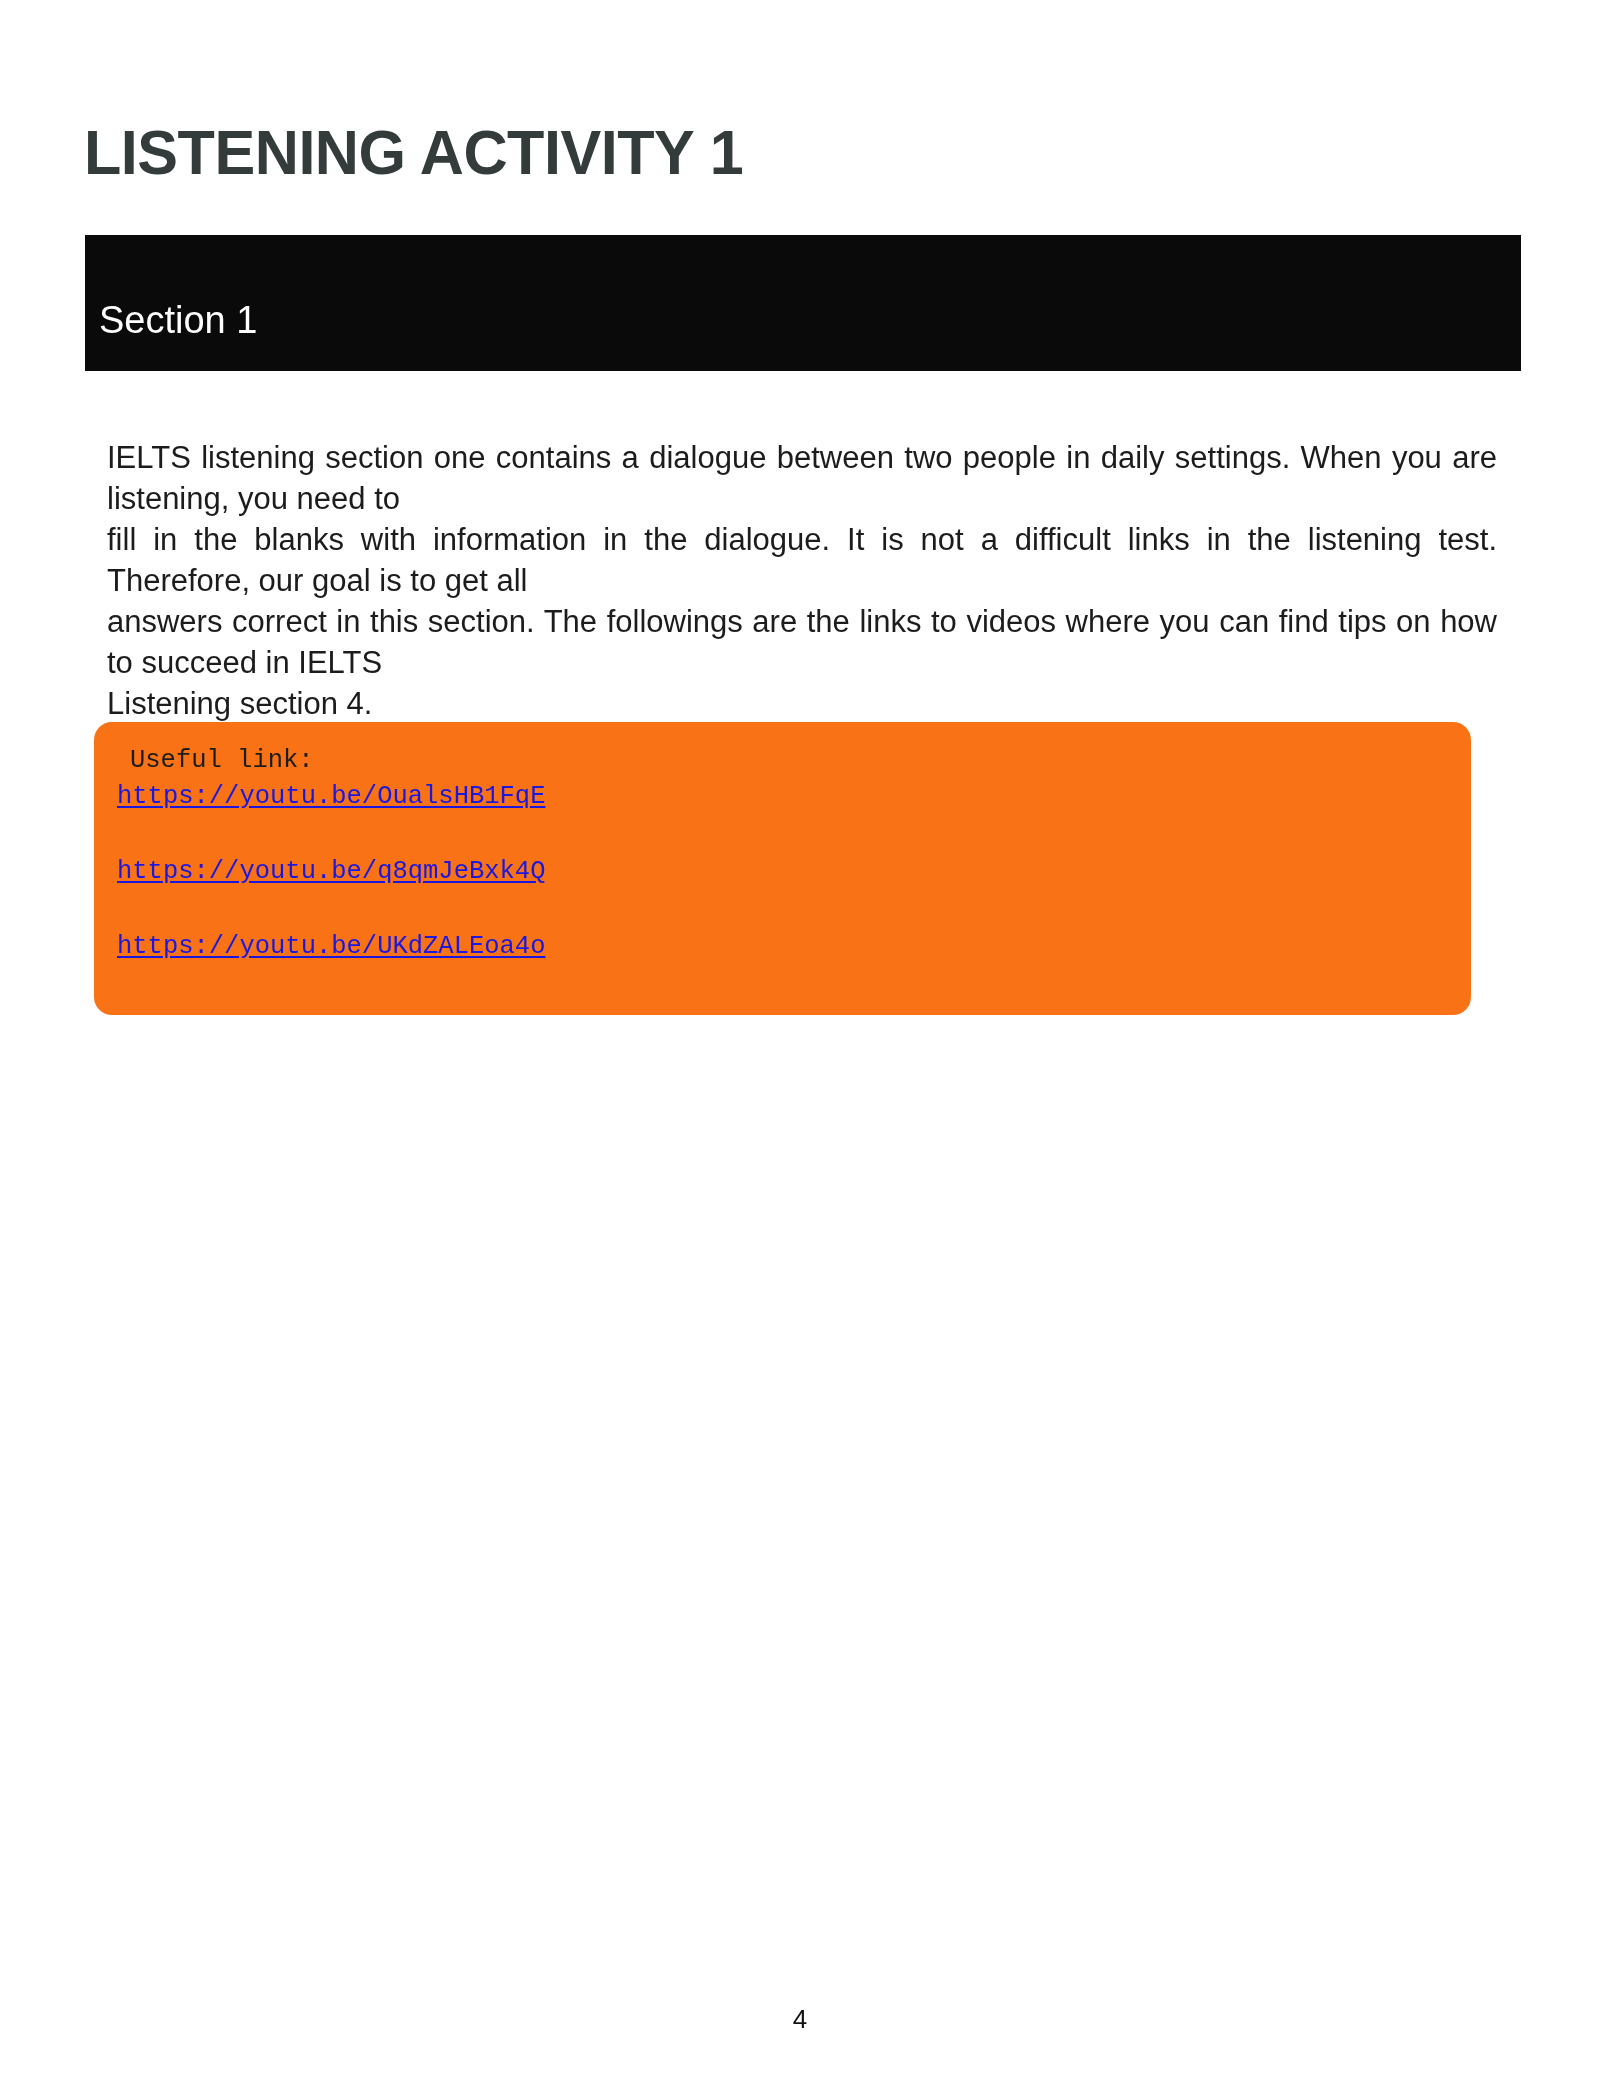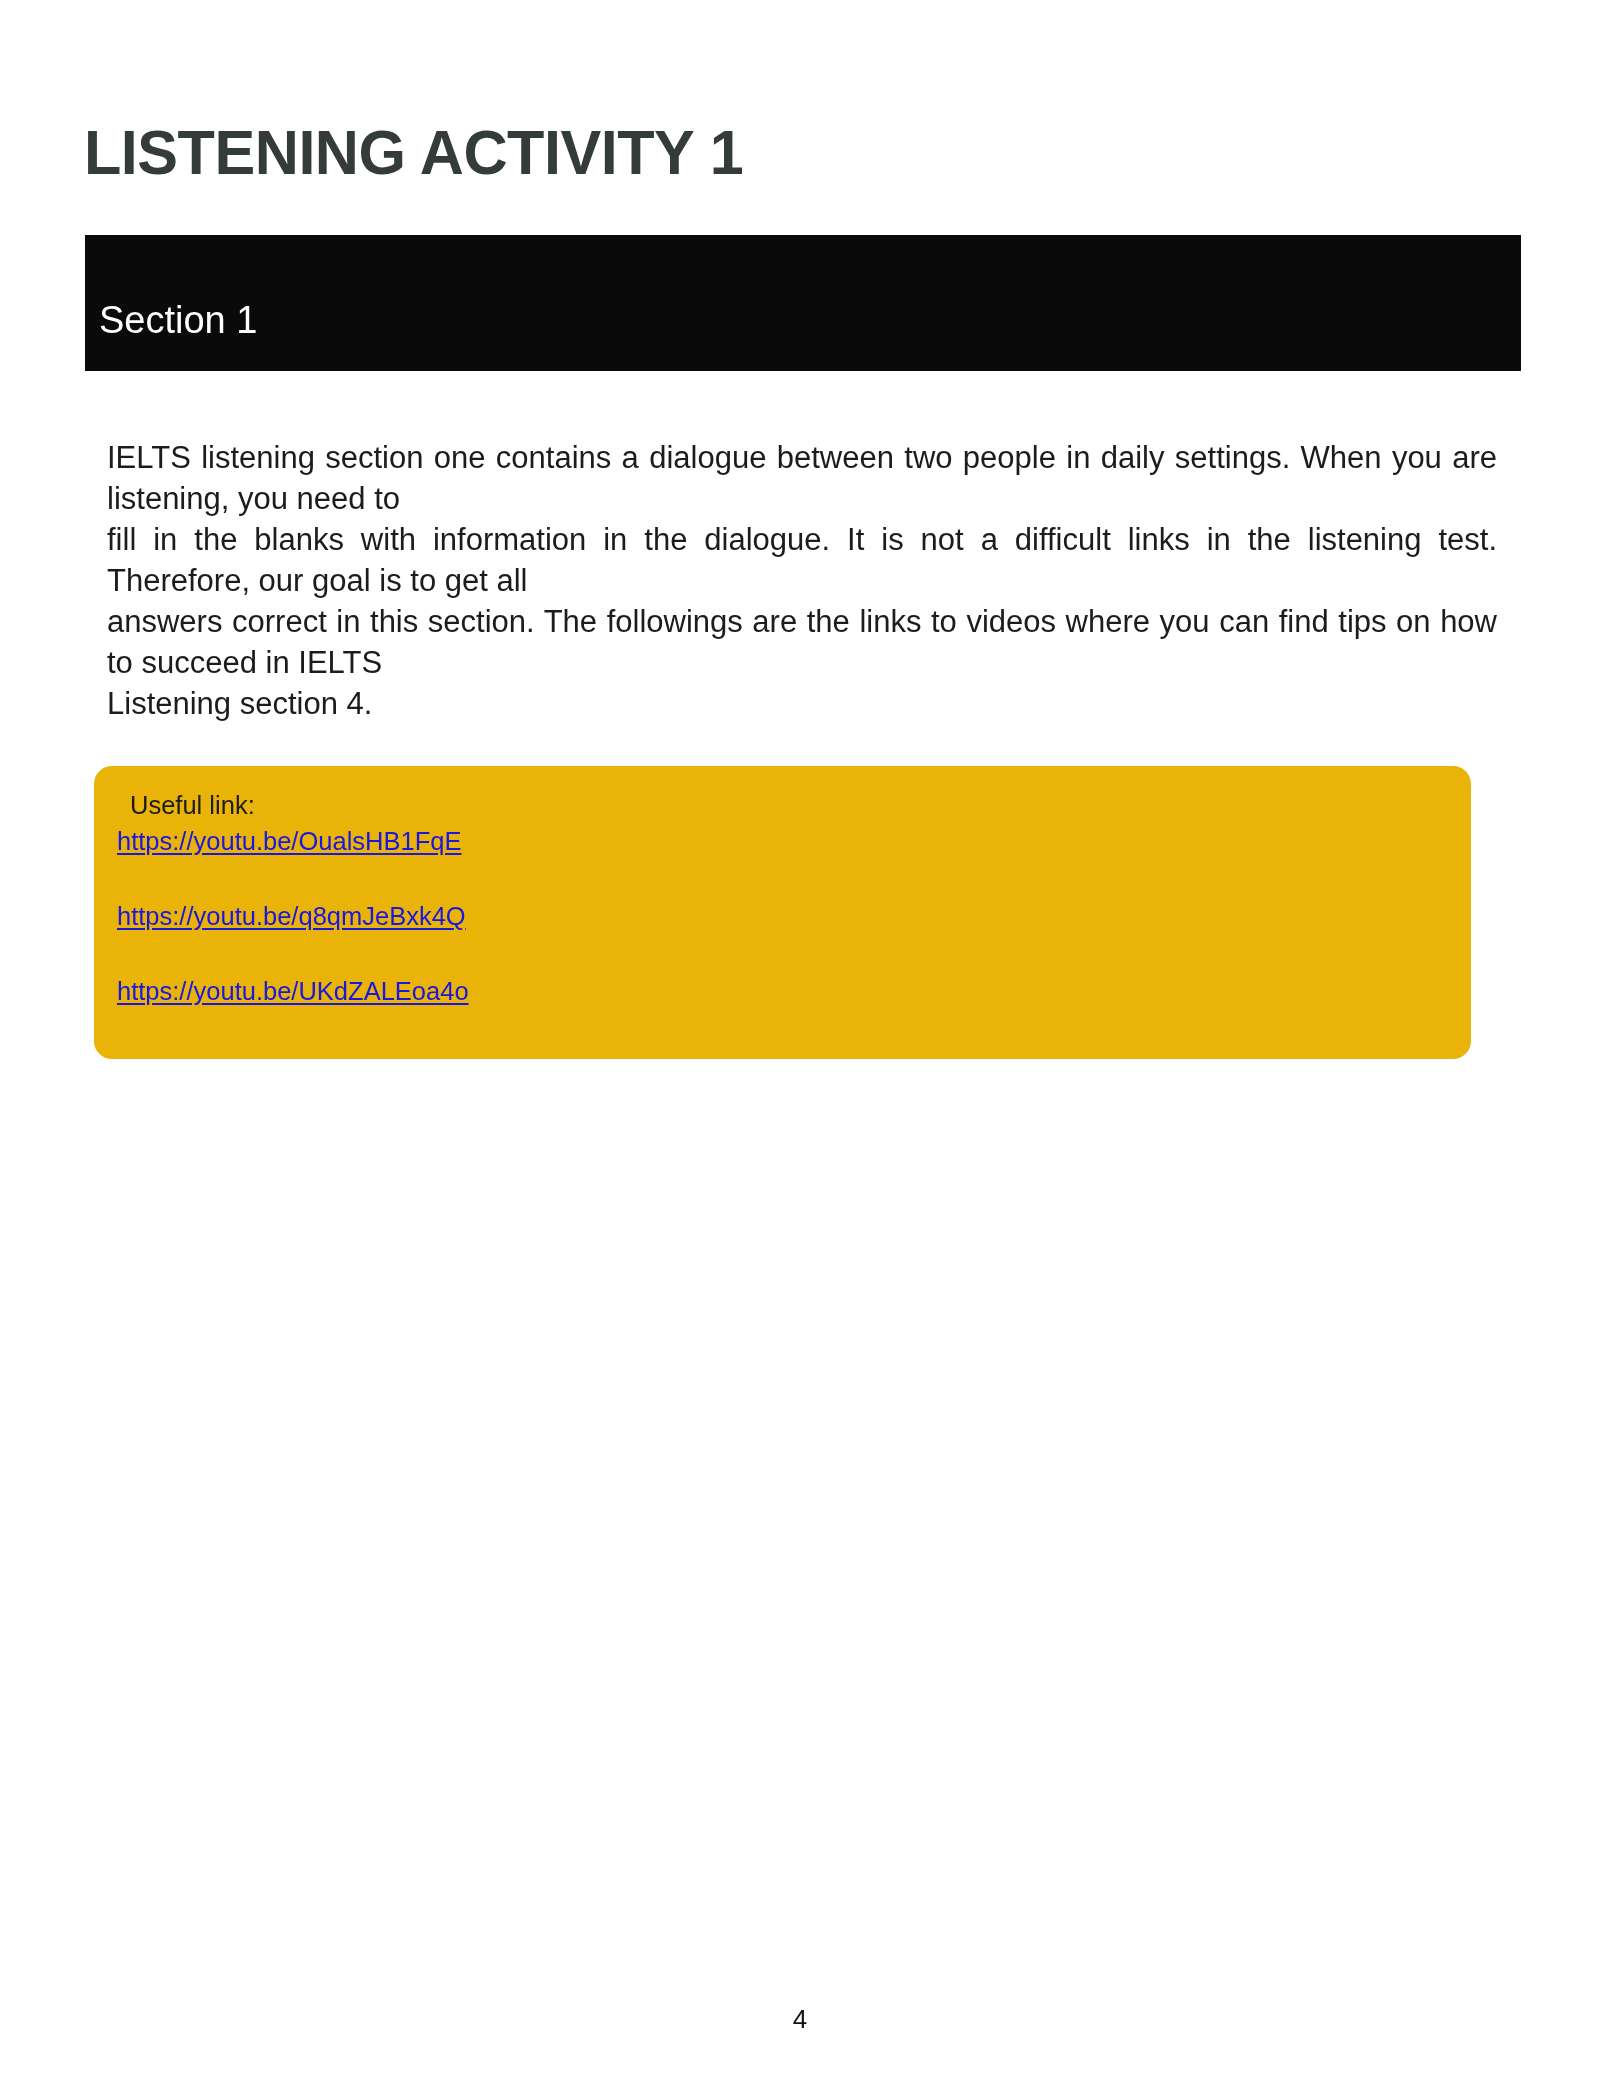--- a/index.html
+++ b/index.html
@@ -71,25 +71,26 @@
     text-justify: inter-word;
   }
   .body-text > span {
     display: block;
   }
 
   
   .link-panel {
     position: absolute;
     left: 94px;
-    top: 766px;
+    top: 722px;
     width: 1377px;
     height: 293px;
-    background: #eab308;
+    background: #f97316;
     border-radius: 18px;
+    font-family: Liberation Mono, monospace;
   }
   .link-panel-title {
     position: absolute;
     left: 36px;
     top: 22px;
     font-size: 25.5px;
     line-height: 34px;
     color: #1c1c1c;
     white-space: nowrap;
   }

